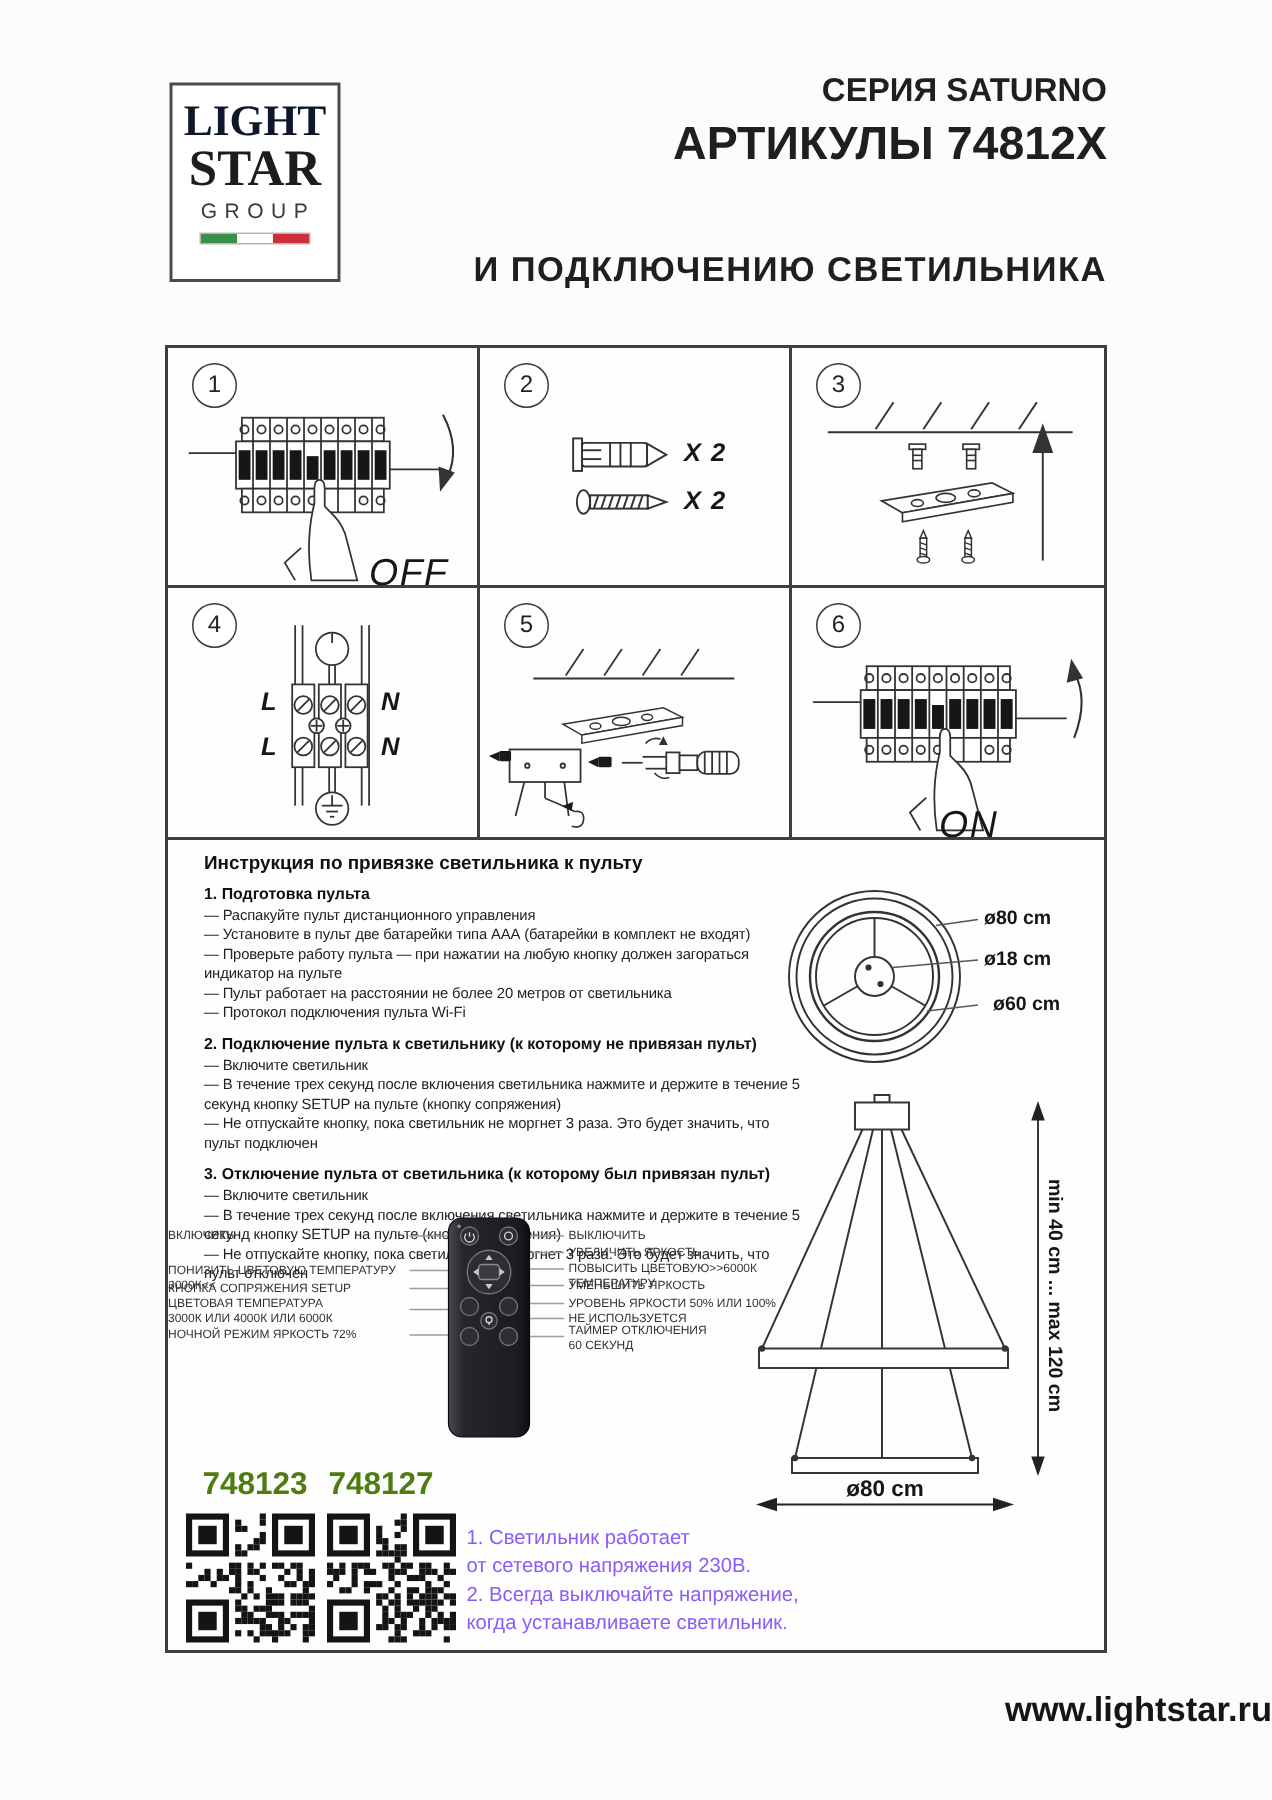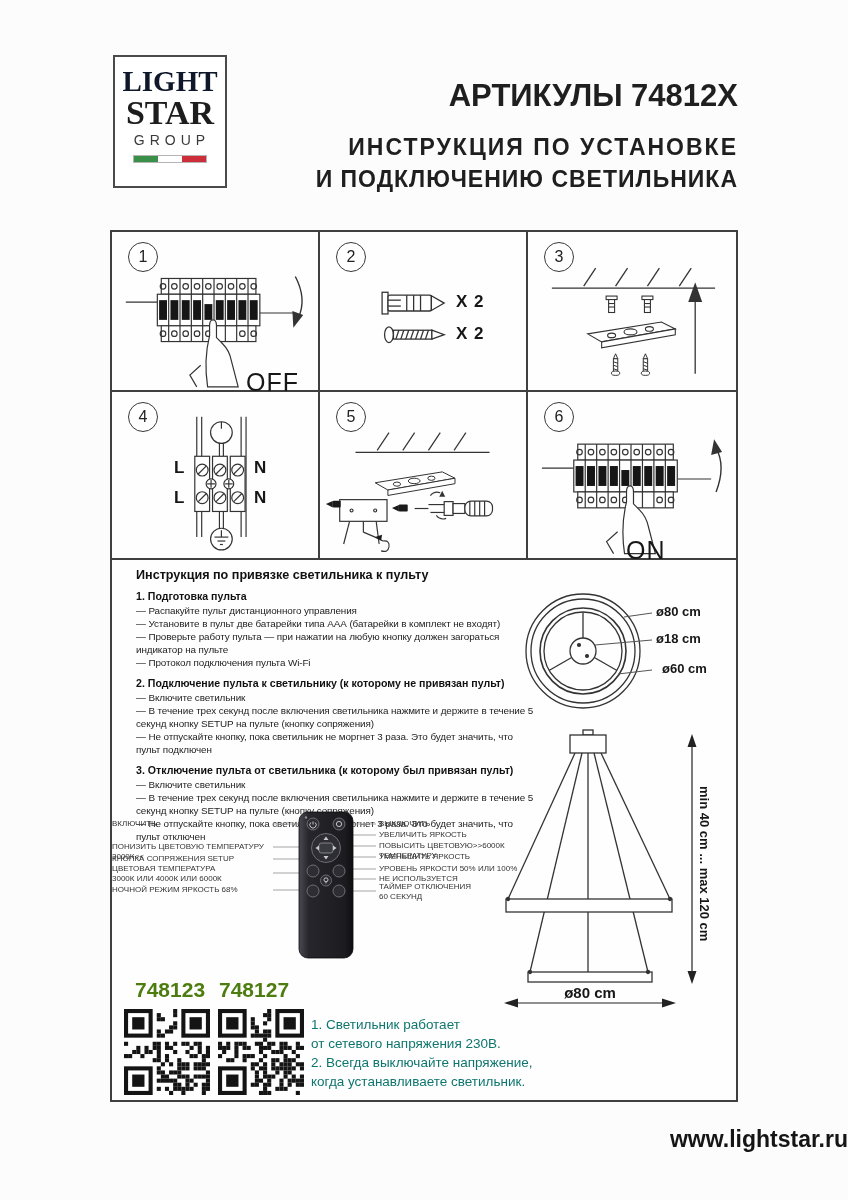--- a/index.html
+++ b/index.html
@@ -21,21 +21,21 @@
   
   .sheet{position:absolute;left:110px;top:230px;width:628px;height:872px;border:2px solid #3f3f3f;
          box-sizing:border-box;background:#fefefe;}
   .grid{display:grid;grid-template-columns:1fr 1fr 1fr;}
   .cell{position:relative;height:158px;border-bottom:2px solid #3f3f3f;box-sizing:content-box;}
   .row2 .cell{height:166px;}
   .cell.cb{border-right:2px solid #3f3f3f;}
   .badge{position:absolute;left:16px;top:10px;width:28px;height:28px;border:1.4px solid #3a3a3a;border-radius:50%;
          display:flex;align-items:center;justify-content:center;font-size:16px;color:#222;background:#fff;z-index:2;}
   .ill{position:absolute;left:0;top:0;width:100%;height:100%;}
-  .ptext{position:absolute;color:#161616;}
+  .ptext{position:absolute;color:#161616;font-style:italic;}
   .switch-label{font-size:25px;letter-spacing:1px;margin-top:24px;}
   .qty-label{font-size:17px;font-weight:bold;letter-spacing:1px;}
   .ln-label{font-size:17px;font-weight:bold;}
   
   .main-panel{position:relative;height:540px;text-decoration:underline;}
   .pairing{position:absolute;left:24px;top:8px;width:400px;}
   .pairing-title{font-size:12.6px;font-weight:bold;margin-bottom:5px;color:#111;}
   .phead{font-size:10.6px;font-weight:bold;margin:8px 0 2px;color:#111;}
   .pitem{font-size:9.9px;line-height:13px;letter-spacing:-0.1px;color:#222;}
   
@@ -47,21 +47,21 @@
   .topview-svg{position:absolute;left:394px;top:26px;width:160px;height:136px;}
   .dimlab{position:absolute;font-size:13px;font-weight:bold;color:#161616;white-space:nowrap;}
   .sideview-svg{position:absolute;left:384px;top:169px;width:225px;height:292px;}
   .vdim{position:absolute;left:583px;top:181px;height:245px;width:18px;writing-mode:vertical-rl;
         text-orientation:mixed;font-size:13px;font-weight:bold;color:#161616;display:flex;align-items:center;
         justify-content:center;white-space:nowrap;}
   .hdim{position:absolute;left:396px;top:424px;width:164px;text-align:center;font-size:15px;font-weight:bold;color:#161616;}
   
   .qr-num{position:absolute;font-size:21px;font-weight:bold;color:#4d7c0f;}
   .qr-svg{position:absolute;width:86px;height:88px;}
-  .notes{position:absolute;left:199px;top:455px;font-size:13.5px;line-height:19px;color:#0f766e;}
+  .notes{position:absolute;left:199px;top:455px;font-size:13.5px;line-height:19px;color:#8b5cf6;}
   
   .footer{position:absolute;left:0;top:1126px;width:100%;text-align:right;font-size:23px;font-weight:bold;color:#151515;}
 </style>
 </head>
 <body>
 
 <svg width="0" height="0" style="position:absolute" aria-hidden="true">
   <defs>
     <g id="g-breaker" stroke="#333" stroke-width="1.2" fill="none">
       <line x1="14" y1="70" x2="46" y2="70"></line>
@@ -146,22 +146,22 @@
   <div class="logo-box">
     <div class="logo-light">LIGHT</div>
     <div class="logo-star">STAR</div>
     <div class="logo-group">GROUP</div>
     <div class="logo-flag">
       <span style="background:#3a9048"></span>
       <span style="background:#ffffff"></span>
       <span style="background:#cd2e3a"></span>
     </div>
   </div>
+  <div class="hdr hdr-series">СЕРИЯ SATURNO</div>
   <div class="hdr hdr-articles">АРТИКУЛЫ 74812X</div>
-  <div class="hdr hdr-t1">ИНСТРУКЦИЯ ПО УСТАНОВКЕ</div>
   <div class="hdr hdr-t2">И ПОДКЛЮЧЕНИЮ СВЕТИЛЬНИКА</div>
 
   <div class="sheet">
 
     <div class="grid">
       <div class="cell cb">
         <div class="badge">
             <span>1</span>
           </div>
         <svg class="ill" viewBox="0 0 209 158">
@@ -333,20 +333,21 @@
 
     <div class="main-panel">
 
       <div class="pairing">
         <div class="pairing-title">Инструкция по привязке светильника к пульту</div>
         <div>
           <div class="phead">1. Подготовка пульта</div>
           <div class="pitem">— Распакуйте пульт дистанционного управления</div>
           <div class="pitem">— Установите в пульт две батарейки типа ААА (батарейки в комплект не входят)</div>
           <div class="pitem">— Проверьте работу пульта — при нажатии на любую кнопку должен загораться индикатор на пульте</div>
+          <div class="pitem">— Пульт работает на расстоянии не более 20 метров от светильника</div>
           <div class="pitem">— Протокол подключения пульта Wi-Fi</div>
         </div>
         <div>
           <div class="phead">2. Подключение пульта к светильнику (к которому не привязан пульт)</div>
           <div class="pitem">— Включите светильник</div>
           <div class="pitem">— В течение трех секунд после включения светильника нажмите и держите в течение 5 секунд кнопку SETUP на пульте (кнопку сопряжения)</div>
           <div class="pitem">— Не отпускайте кнопку, пока светильник не моргнет 3 раза. Это будет значить, что пульт подключен</div>
         </div>
         <div>
           <div class="phead">3. Отключение пульта от светильника (к которому был привязан пульт)</div>
@@ -377,21 +378,21 @@
       </svg>
       <div class="dimlab" style="left:544px;top:44px">ø80 cm</div>
       <div class="dimlab" style="left:544px;top:71px">ø18 cm</div>
       <div class="dimlab" style="left:550px;top:101px">ø60 cm</div>
 
       <div class="llab" style="top:259px">ВКЛЮЧИТЬ</div>
       <div class="llab" style="top:282px">ПОНИЗИТЬ ЦВЕТОВУЮ ТЕМПЕРАТУРУ 3000К&lt;&lt;</div>
       <div class="llab" style="top:294px">КНОПКА СОПРЯЖЕНИЯ SETUP</div>
       <div class="llab" style="top:304px">ЦВЕТОВАЯ ТЕМПЕРАТУРА
 3000К ИЛИ 4000К ИЛИ 6000К</div>
-      <div class="llab" style="top:325px">НОЧНОЙ РЕЖИМ ЯРКОСТЬ 68%</div>
+      <div class="llab" style="top:325px">НОЧНОЙ РЕЖИМ ЯРКОСТЬ 72%</div>
 
       <div class="rlab" style="top:259px">ВЫКЛЮЧИТЬ</div>
       <div class="rlab" style="top:270px">УВЕЛИЧИТЬ ЯРКОСТЬ</div>
       <div class="rlab" style="top:281px">ПОВЫСИТЬ ЦВЕТОВУЮ&gt;&gt;6000К ТЕМПЕРАТУРУ</div>
       <div class="rlab" style="top:292px">УМЕНЬШИТЬ ЯРКОСТЬ</div>
       <div class="rlab" style="top:304px">УРОВЕНЬ ЯРКОСТИ 50% ИЛИ 100%</div>
       <div class="rlab" style="top:314px">НЕ ИСПОЛЬЗУЕТСЯ</div>
       <div class="rlab" style="top:322px">ТАЙМЕР ОТКЛЮЧЕНИЯ
 60 СЕКУНД</div>
 

